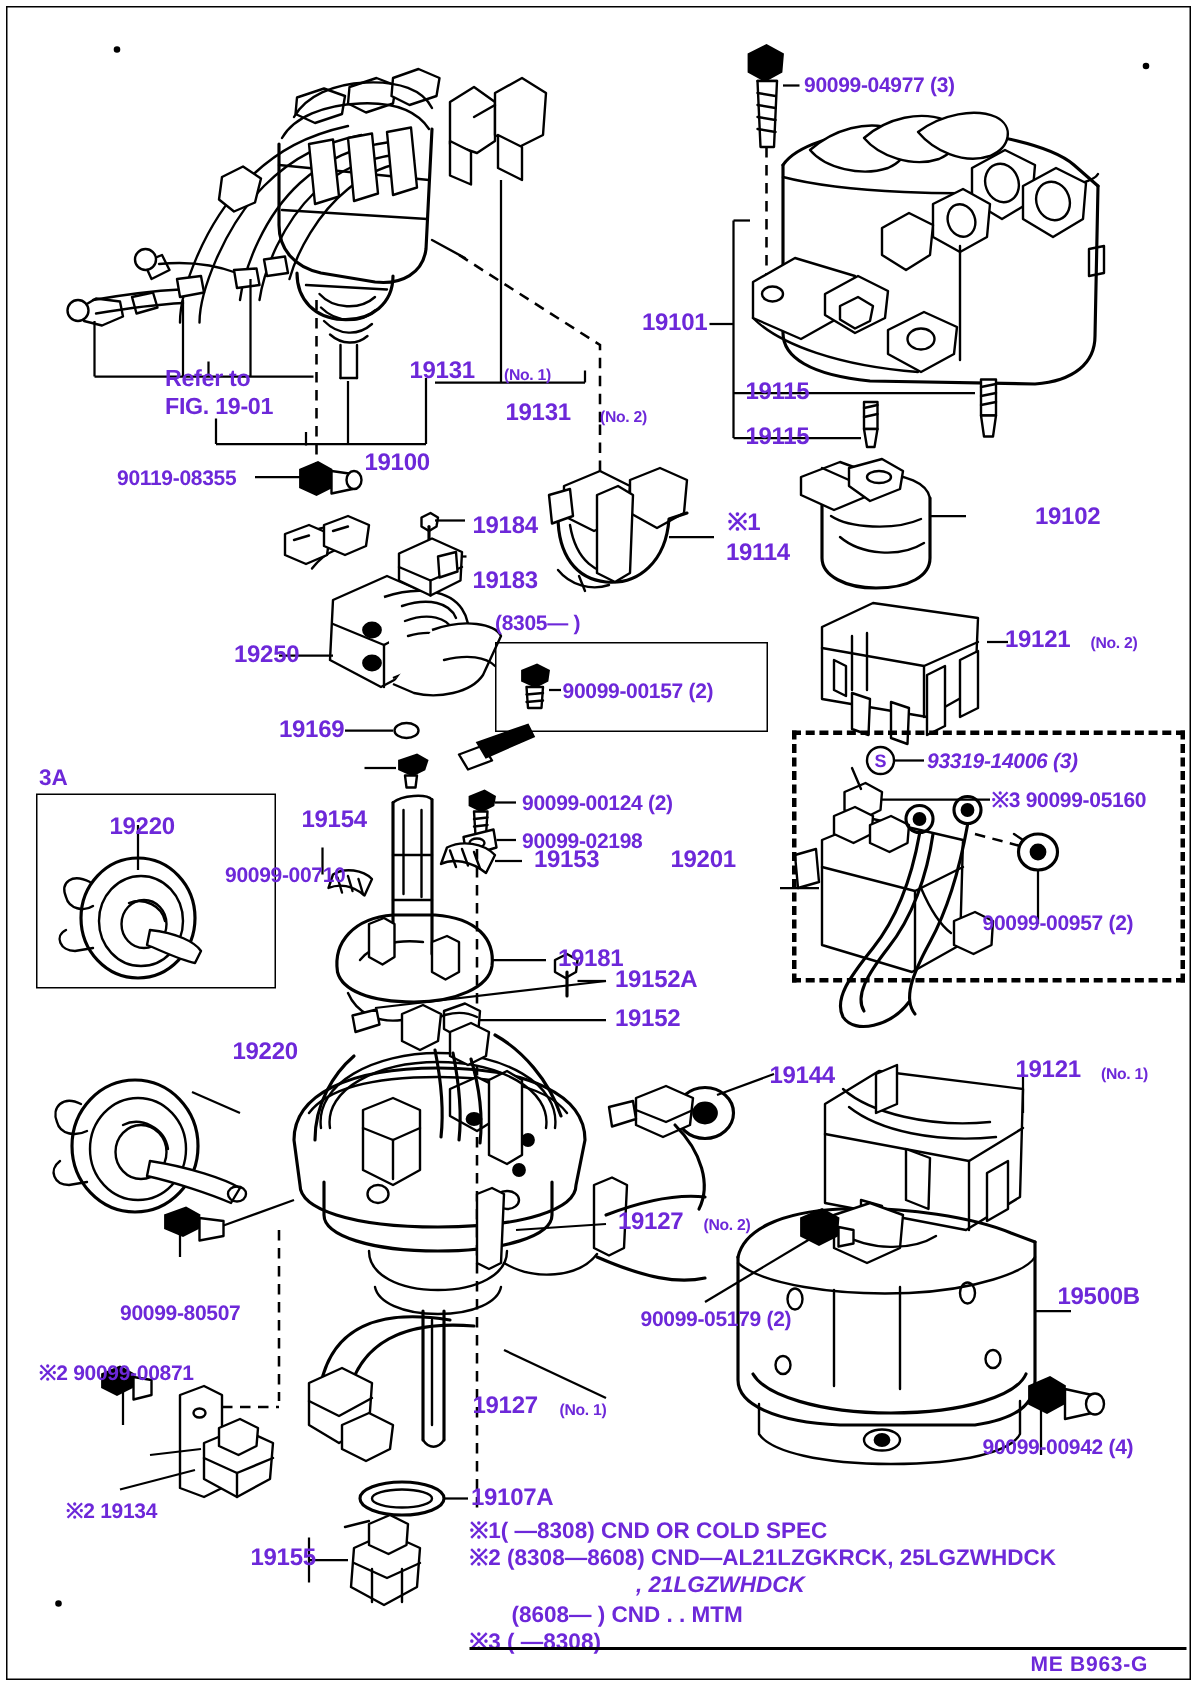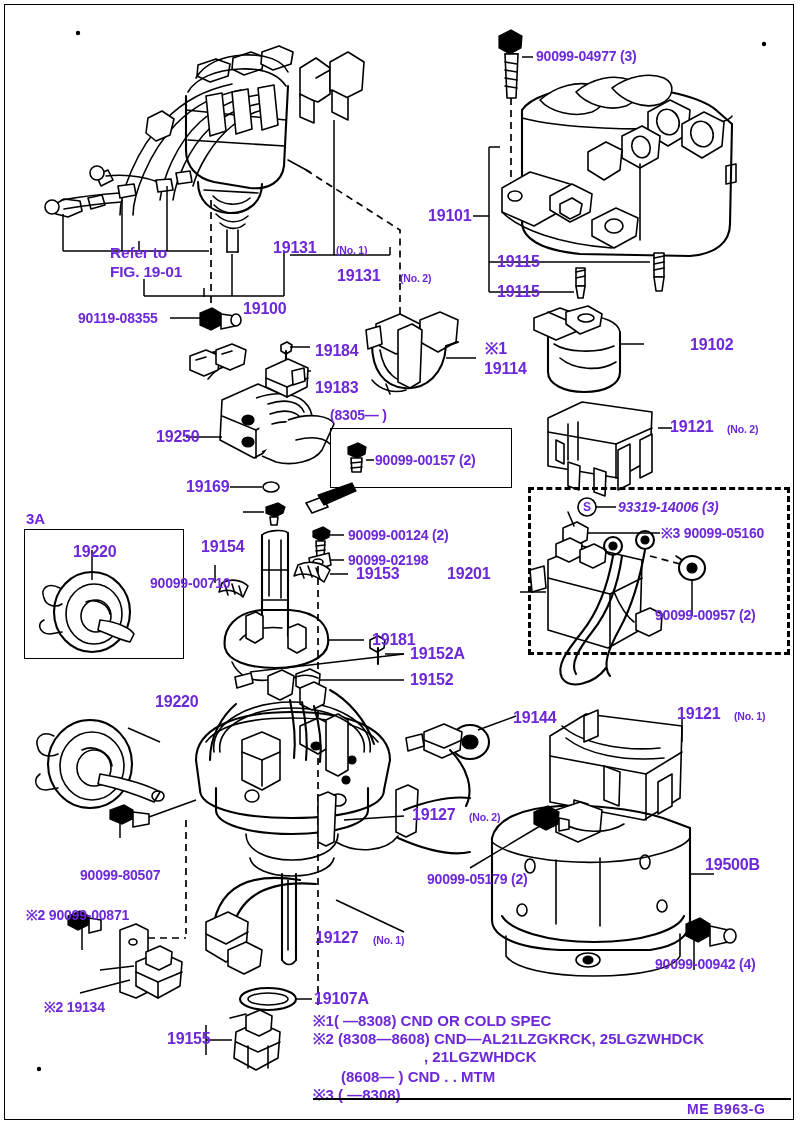--- a/index.html
+++ b/index.html
@@ -622,20 +622,20 @@
   <div class="lbl n" style="left:167px; top:1031px;">19155</div>
 
   <div class="lbl n" style="left:677px; top:706px;">19121</div>
   <div class="lbl sub" style="left:734px; top:711px;">(No. 1)</div>
   <div class="lbl code" style="left:427px; top:872px;">90099-05179 (2)</div>
   <div class="lbl n" style="left:705px; top:857px;">19500B</div>
   <div class="lbl code" style="left:655px; top:957px;">90099-00942 (4)</div>
 
   <div class="lbl note" style="left:313px; top:1013px;">※1(          —8308) CND  OR  COLD  SPEC</div>
   <div class="lbl note" style="left:313px; top:1031px;">※2 (8308—8608) CND—AL21LZGKRCK, 25LGZWHDCK</div>
-  <div class="lbl note" style="left:424px; top:1049px;">, 21LGZWHDCK</div>
+  <div class="lbl note" style="left:424px; top:1049px;font-style:italic;">, 21LGZWHDCK</div>
   <div class="lbl note" style="left:341px; top:1069px;">(8608—          ) CND . . MTM</div>
   <div class="lbl note" style="left:313px; top:1087px;">※3 (          —8308)</div>
 
   <div class="hr-foot" style="left:313px; top:1098px; width:478px;"></div>
   <div class="lbl footer-code" style="left:687px; top:1102px;text-align:right;">ME B963-G</div>
 
 </div>
 
 </body></html>

